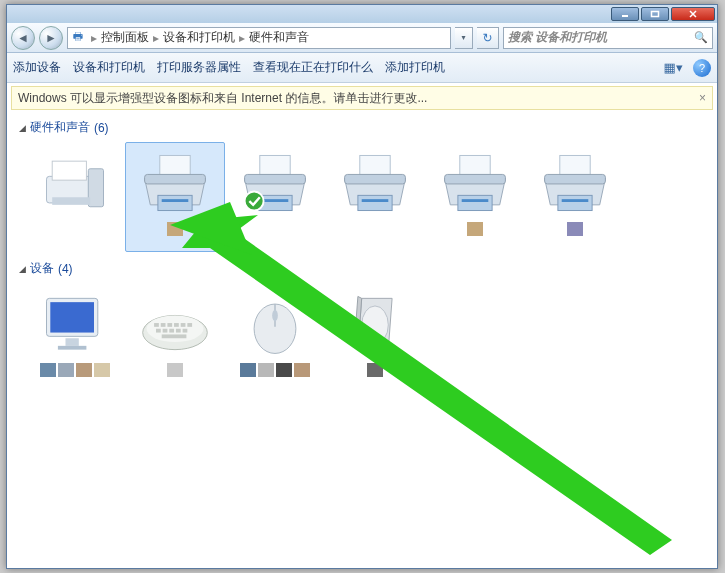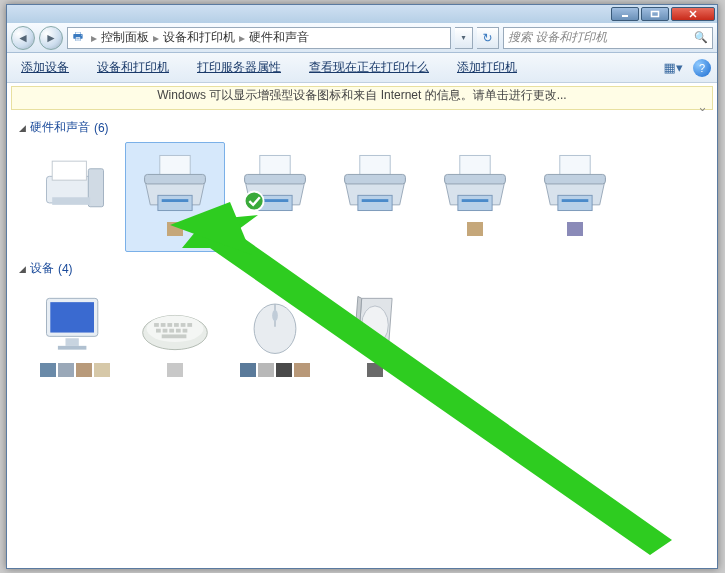--- a/index.html
+++ b/index.html
@@ -13,30 +13,30 @@
   .tb-close { width:44px; background:linear-gradient(#e86a5a,#c82a1a); }
   
   .navbar { height:30px; background:linear-gradient(#f7fbff,#dce8f4); border-bottom:1px solid #a8bed6; display:flex; align-items:center; padding:0 4px; gap:4px;}
   .nav-back, .nav-fwd { width:24px; height:24px; border-radius:50%; background:radial-gradient(circle at 30% 30%,#fff,#cde 60%,#9ab); border:1px solid #8aa; display:flex; align-items:center; justify-content:center; color:#567; font-size:12px;}
   .addr { flex:1; height:22px; background:#fff; border:1px solid #9ab; display:flex; align-items:center; font-size:12px; color:#333;}
   .addr .crumb-icon { width:20px; height:18px; display:flex; align-items:center; justify-content:center; color:#3a7ac0; font-size:11px;}
   .addr .sep { color:#888; padding:0 3px;}
   .addr .crumb { padding:16px 1px; }
   .addr-drop { width:18px; height:22px; border:1px solid #9ab; border-left:none; background:linear-gradient(#fff,#e0eaf4); display:flex; align-items:center; justify-content:center; font-size:8px; color:#567;}
   .refresh { width:22px; height:22px; border:1px solid #9ab; border-left:none; background:linear-gradient(#fff,#e0eaf4); display:flex; align-items:center; justify-content:center; color:#3a7ac0; font-size:12px;}
-  .search { width:210px; height:22px; border:1px solid #9ab; background:#fff; display:flex; align-items:center; padding:0 4px; font-size:12px; color:#888; font-style:italic;}
+  .search { width:210px; height:22px; border:1px solid #9ab; background:#fff; display:flex; align-items:center; padding:0 4px; font-size:12px; color:#888; font-style:italic;font-weight:bold;}
   .search .sicon { margin-left:auto; color:#567; font-size:11px; font-style:normal;}
   
   .toolbar { height:30px; background:linear-gradient(#f4f8fc,#e2ecf6); border-bottom:1px solid #c0d0e0; display:flex; align-items:center; font-size:12px;}
-  .tool-item { padding:0 14px; color:#1a3a6a; height:100%; display:flex; align-items:center;text-decoration:underline;}
+  .tool-item { padding:0 6px; color:#1a3a6a; height:100%; display:flex; align-items:center;}
   .tool-spacer { flex:1; }
   .tool-icon { width:24px; height:24px; display:flex; align-items:center; justify-content:center; margin:0 2px; color:#3a6aa0; font-size:13px;}
   .help { width:18px; height:18px; border-radius:50%; background:radial-gradient(circle at 30% 30%,#8ecaff,#1a6ad0); color:#fff; font-size:11px; display:flex; align-items:center; justify-content:center; margin:0 6px;}
   
-  .infobar { height:24px; background:#fffde6; border:1px solid #e8e0a0; margin:3px 4px; display:flex; align-items:center; font-size:12px; color:#444; padding:0 6px;flex-direction:column;}
+  .infobar { height:24px; background:#fffde6; border:1px solid #e8e0a0; margin:3px 4px; display:flex; align-items:center; font-size:12px; color:#444; padding:0 6px;}
   .infobar .close-x { margin-left:auto; color:#888; cursor:pointer; font-size:12px;}
   
   .content { position:absolute; left:0; right:0; top:106px; bottom:0; overflow:hidden; padding:4px 10px; background:#fff;}
   .group-header { font-size:12px; color:#1a4a9a; display:flex; align-items:center; gap:4px; margin:4px 0 6px 2px;}
   .group-header .tri { font-size:9px; color:#555;}
   .items { display:flex; flex-wrap:wrap; gap:0; margin-left:8px; margin-bottom:8px;}
   .item { width:100px; height:110px; display:flex; flex-direction:column; align-items:center; padding-top:4px; border:1px solid transparent; border-radius:2px;}
   .item.selected { background:#d6e8fb; border:1px solid #7ab0e8;}
   .icon-wrap { width:80px; height:72px; display:flex; align-items:center; justify-content:center; position:relative;}
   .swatches { display:flex; gap:2px; margin-top:3px; height:14px;}

